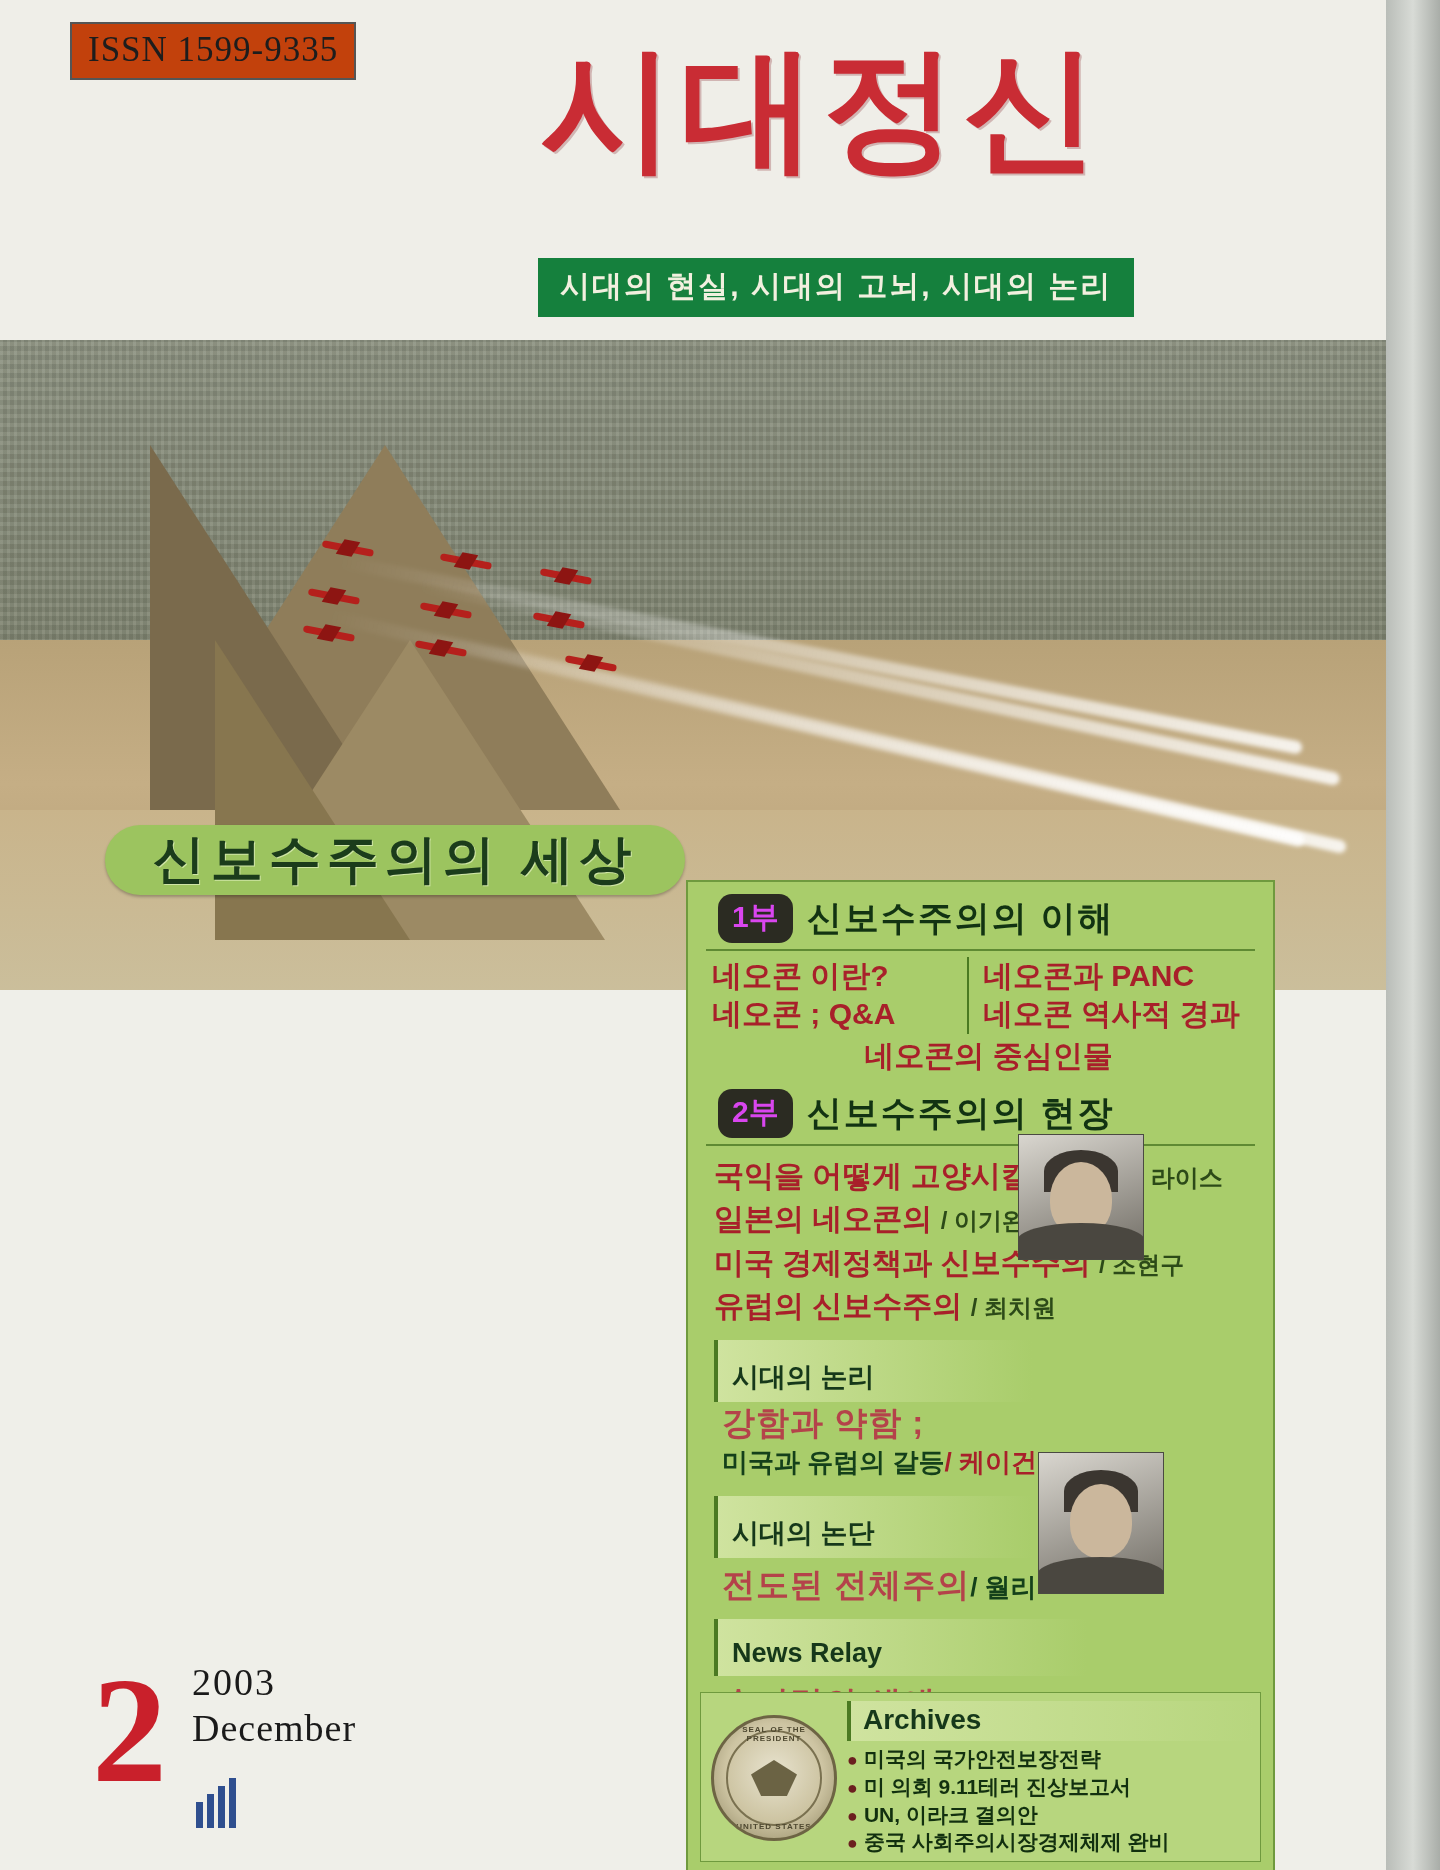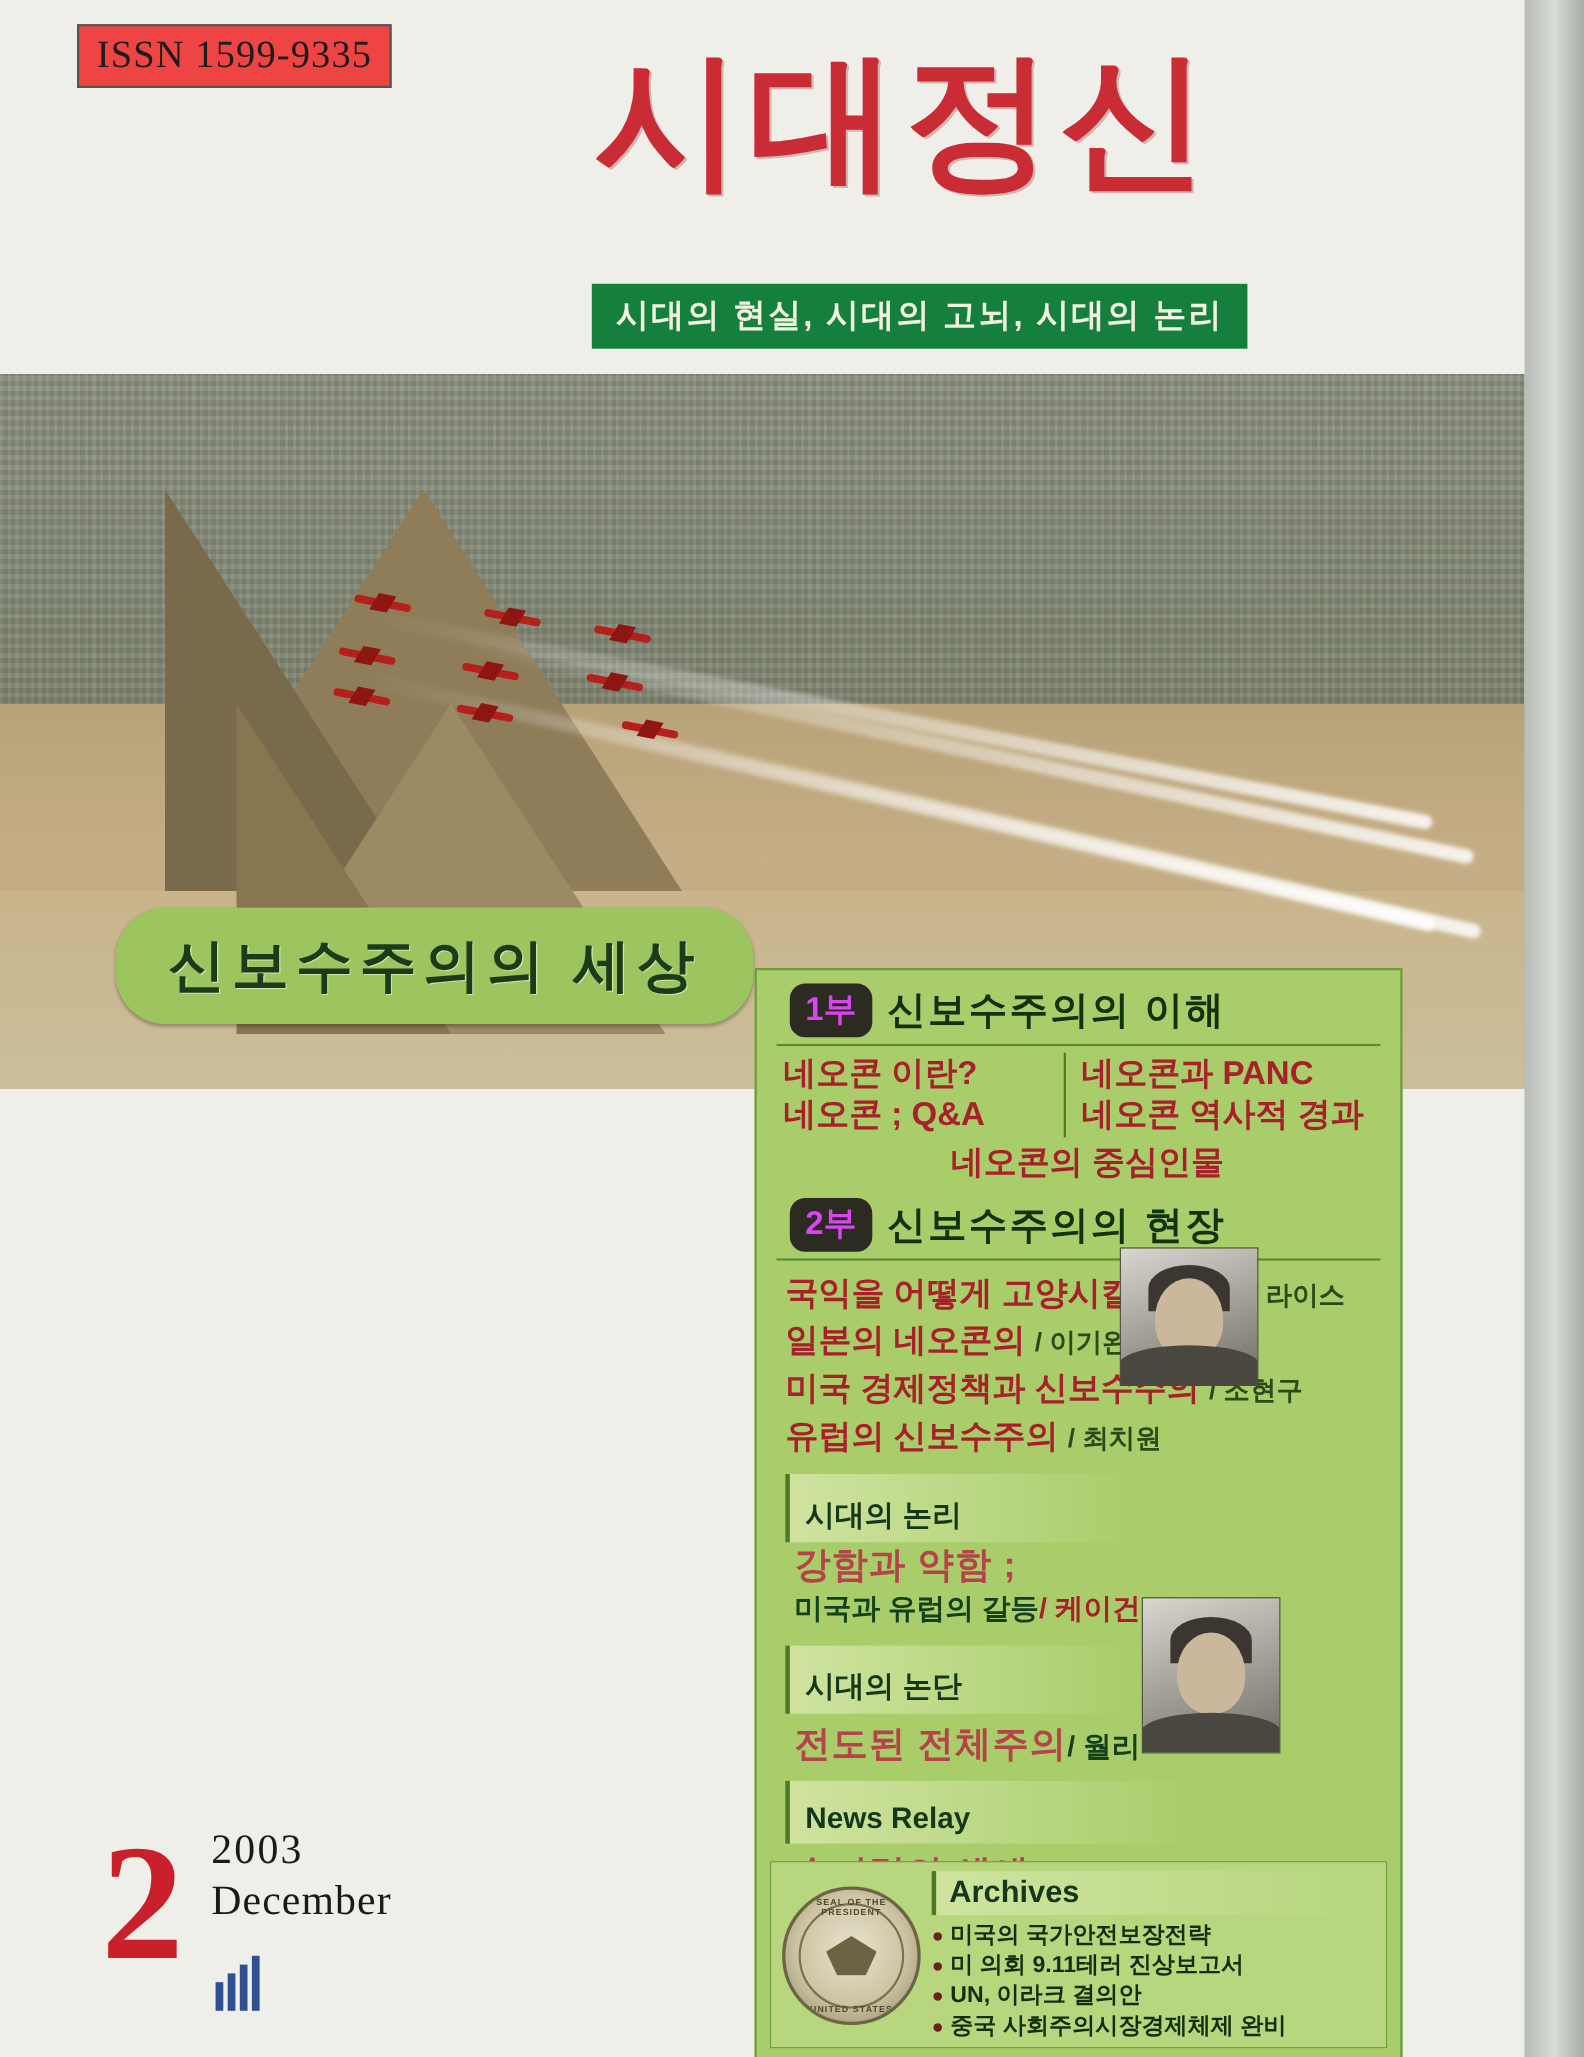--- a/index.html
+++ b/index.html
@@ -23,21 +23,21 @@
   .header{
     position:absolute;left:0;top:0;width:1386px;height:340px;
     background:#efeee8;
   }
   .issn{
     position:absolute;left:70px;top:22px;
     border:2px solid #555;
     padding:6px 16px 8px 16px;
     font-family:"Liberation Serif", serif;
     font-size:35px;letter-spacing:1px;color:#1d1d1d;
-    background:#ef4444;
+    background:#c2410c;
   }
   .masthead{
     position:absolute;left:540px;top:38px;width:700px;
     font-family:"DejaVu Sans", sans-serif;
     font-size:135px;font-weight:bold;
     color:#c92c34;
     letter-spacing:6px;
     line-height:1.05;
     text-shadow:2px 2px 0 rgba(120,10,20,0.25);
   }
@@ -115,21 +115,21 @@
   .smoke{
     position:absolute;height:13px;
     background:linear-gradient(to right,rgba(255,255,255,0.0),rgba(255,255,255,0.85));
     border-radius:8px;
     filter:blur(2px);
   }
 
   
   .title-banner{
     position:absolute;left:105px;top:825px;
-    width:580px;height:106px;
+    width:580px;height:70px;
     background:#9cc45f;
     border-radius:46px 46px 0 0 / 46px 46px 0 0;
     border-radius:46px;
     box-shadow:0 2px 3px rgba(0,0,0,.25);
     display:flex;align-items:center;justify-content:center;
   }
   .title-banner span{
     font-size:52px;font-weight:bold;color:#1b3c1b;
     letter-spacing:6px;
     text-shadow:1px 1px 0 #cfe5a5;

